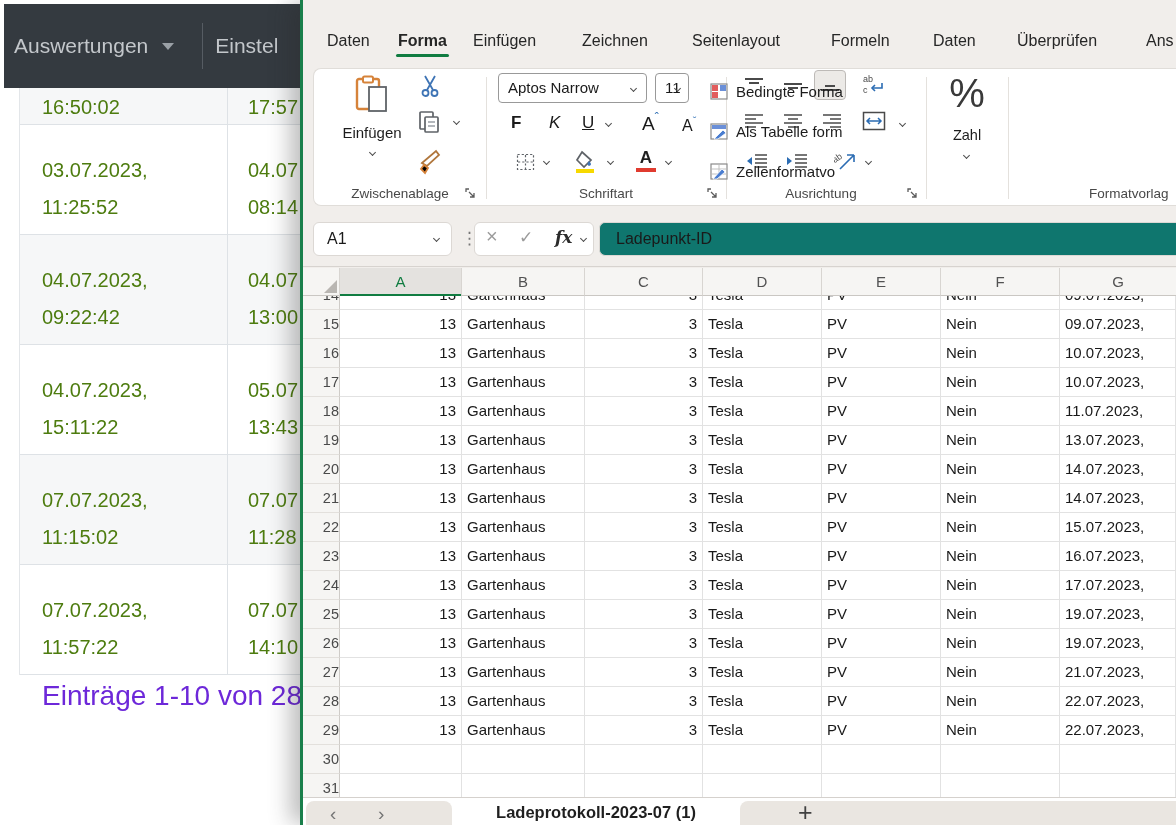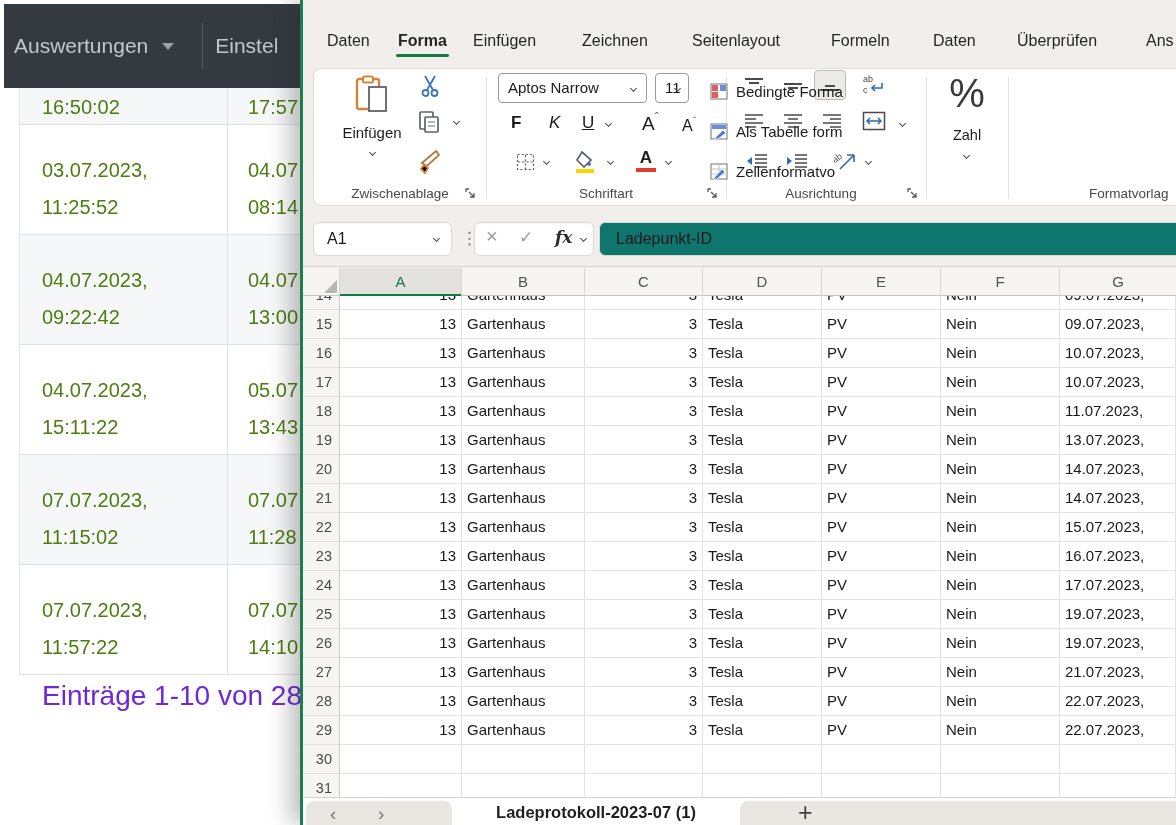--- a/index.html
+++ b/index.html
@@ -95,21 +95,21 @@
   .corner .tri { position:absolute; right:2px; bottom:2px; width:0; height:0;
                  border-left:13px solid transparent; border-bottom:13px solid #b9b6b2; }
   .w-a{width:122px}.w-b{width:123px}.w-c{width:118px}.w-d{width:119px}.w-e{width:119px}.w-f{width:119px}.w-g{flex:1;border-right:none}
   .xrow { height:29px; overflow:hidden; }
   .xrow-inner { display:flex; height:29px; }
   .xrow.clip-top { height:14px; } .xrow.clip-top .xrow-inner { margin-top:-15px; }
   .xrow.clip-bottom { height:23px; }
   .xcell { border-right:1px solid #e2e2e2; border-bottom:1px solid #e2e2e2; line-height:28px;
            font-size:15px; color:#191919; padding:0 5px; white-space:nowrap; overflow:hidden; }
   .rn { width:37px; background:#f6f5f3; border-right:1px solid #cfccc8; border-bottom:1px solid #e3e0dc;
-        color:#4a4a4a; text-align:right; padding-right:7px; font-size:14.5px; }
+        color:#4a4a4a; text-align:right; padding-right:0; font-size:14.5px; }
   .num { text-align:right; }
 
   
   #sheetbar { position:absolute; left:0; right:0; top:797px; height:28px; background:#fff;
               border-top:1px solid #d5d1cd; }
   .nav-pill { position:absolute; left:3px; top:3px; width:146px; height:25px;
               background:#eae6e1; border-radius:8px 8px 0 0; }
   .sh-arrow { position:absolute; top:0; font-size:19px; color:#757575; line-height:25px; cursor:pointer; }
   .tabname { position:absolute; left:149px; width:288px; top:0; height:28px; line-height:28px;
              text-align:center; font-size:16.5px; font-weight:bold; color:#1f1f1f; cursor:pointer;

